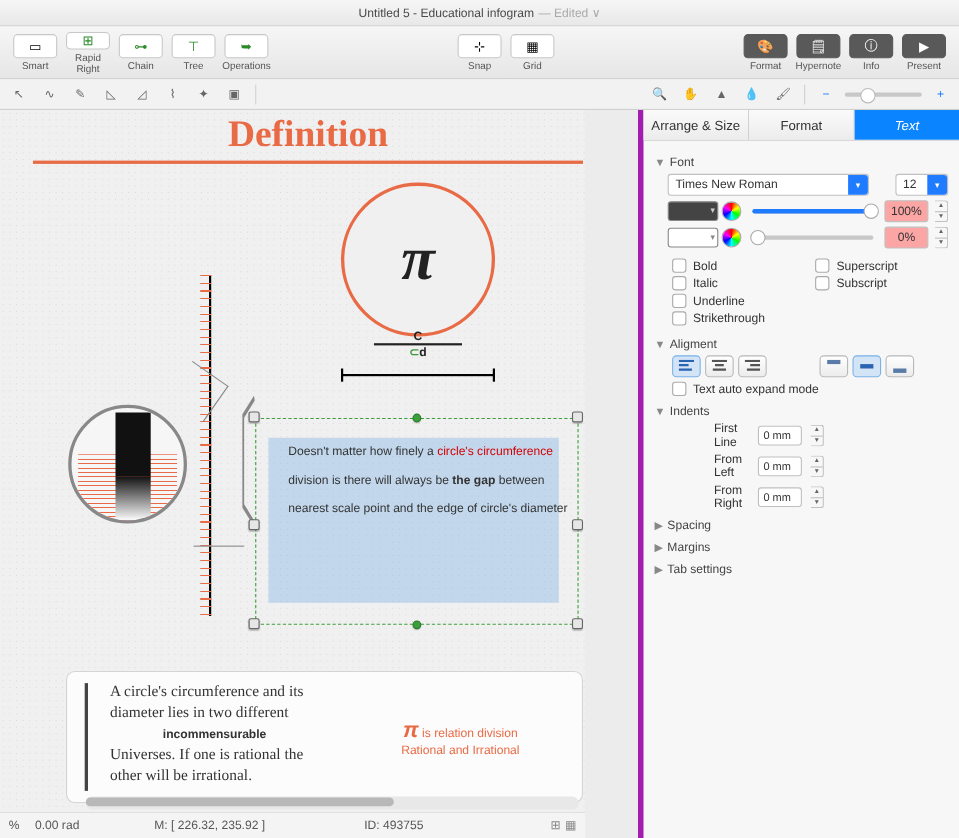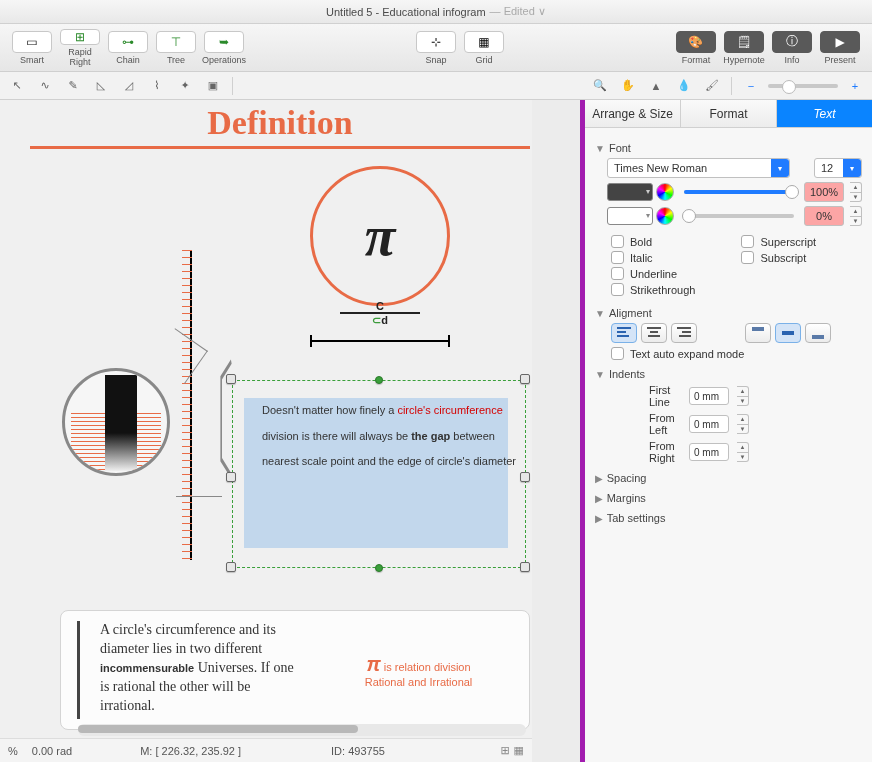--- a/index.html
+++ b/index.html
@@ -58,21 +58,21 @@
   .textbox .red { color:#d40000; }
   .textbox .bold { font-weight:bold; }
   .sel-outline { position:absolute; left:232px; top:280px; width:294px; height:188px; border:1px dashed #3a9f3a; }
   .sel-inner { position:absolute; left:244px; top:298px; width:264px; height:150px; background:rgba(110,170,230,0.35); }
   .handle { position:absolute; width:10px; height:10px; border:1px solid #666; background:#e6e6e6; border-radius:2px; box-shadow:0 1px 1px rgba(0,0,0,0.2); }
   .gh { background:#3a9f3a; width:8px; height:8px; border-radius:4px; border:1px solid #2a7a2a; }
 
   .note-box { position:absolute; left:60px; top:510px; width:470px; height:120px; background:#fcfcfc; border:1px solid #d4d4d4; border-radius:8px; padding:10px 12px 10px 16px; display:flex; gap:20px; }
   .note-box .bar { width:3px; background:#444; }
   .note-box .left { width:200px; font-family:"Times New Roman", serif; font-size:14px; color:#333; line-height:1.35; }
-  .note-box .left .b { font-weight:bold; }
+  .note-box .left .b { font-weight:bold;margin-left:48px; }
   .note-box .right { flex:1; font-family:"Times New Roman", serif; font-size:16px; color:#e86b46; text-align:center; display:flex; align-items:center; justify-content:center; }
   .note-box .right .pi { font-style:italic; font-weight:bold; font-size:20px; }
 
   .hscroll { position:absolute; left:78px; bottom:2px; right:6px; height:12px; background:#e8e8e8; border-radius:6px; }
   .hscroll .thumb { position:absolute; left:0; top:1px; width:280px; height:8px; background:#b8b8b8; border-radius:4px; }
   .status-icons { margin-left:auto; display:flex; gap:4px; font-size:12px; color:#888; }
 
   .inspector { width:292px; background:#f7f7f7; border-left:5px solid #a21caf; display:flex; flex-direction:column; }
   .insp-tabs { display:flex; height:28px; border-bottom:1px solid #d0d0d0; }
   .insp-tab { flex:1; display:flex; align-items:center; justify-content:center; font-size:12px; color:#333; border-right:1px solid #d0d0d0; background:linear-gradient(#fafafa,#ececec); }

